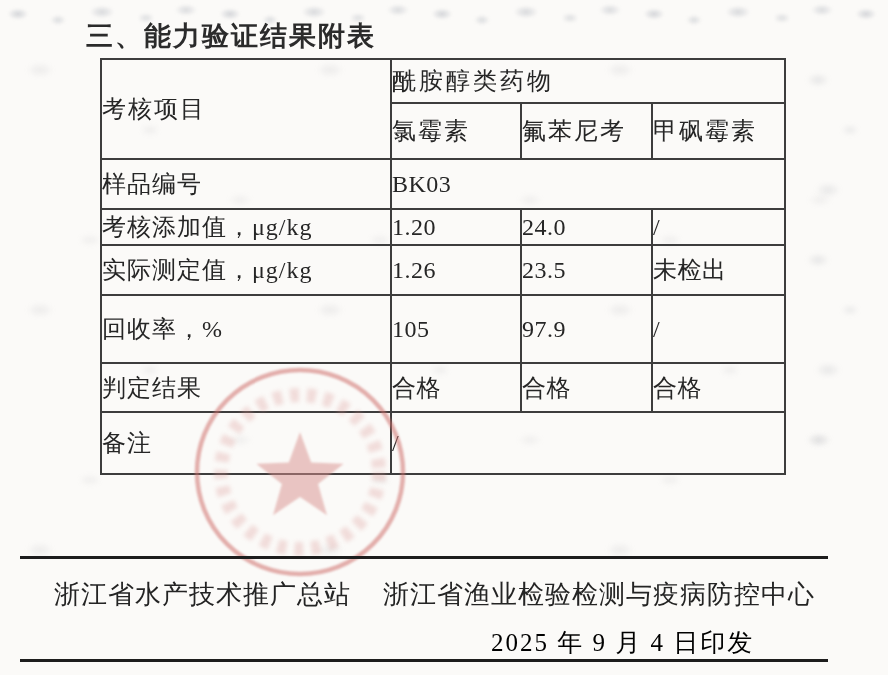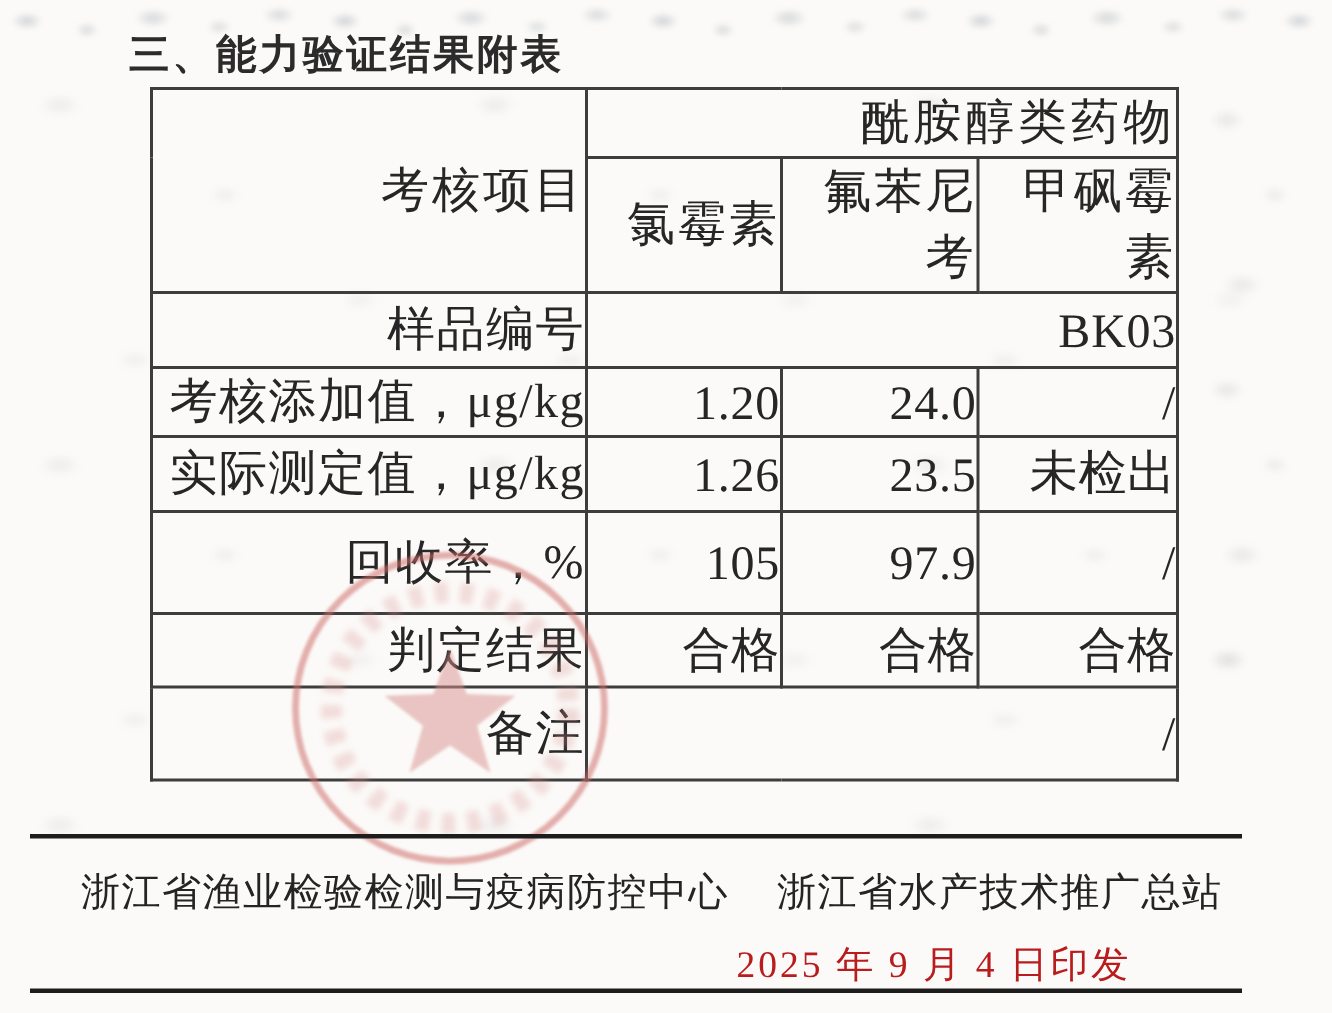--- a/index.html
+++ b/index.html
@@ -48,23 +48,23 @@
     white-space:nowrap;
   }
   
   .tbl-wrap{position:absolute;left:100px;top:58px;width:684px;height:407px;}
   table.results{
     border-collapse:collapse;table-layout:fixed;
     width:684px;height:407px;
   }
   table.results td,table.results th{
     border:2px solid #3d3d3d;
-    text-align:right;vertical-align:middle;
+    text-align:left;vertical-align:middle;
     font-weight:normal;padding:0;
-    font-size:32px;color:#262626;
+    font-size:24px;color:#262626;
   }
   col.c1{width:290px;} col.c2{width:130px;} col.c3{width:131px;} col.c4{width:133px;}
   tr.r-group{height:44px;} tr.r-sub{height:56px;} tr.r-sample{height:50px;}
   tr.r-spike{height:36px;font-family:Liberation Serif, serif;} tr.r-meas{height:50px;} tr.r-recov{height:68px;}
   tr.r-judge{height:49px;} tr.r-note{height:62px;}
   .corner{font-size:25px;letter-spacing:2px;}
   .group-hd{font-size:25px;letter-spacing:3px;}
   .sub-hd{font-size:24px;letter-spacing:2px;border-radius:14px;}
   .row-lab{font-size:24px;letter-spacing:1px;}
   .num{font-size:25px;letter-spacing:0.5px;margin-top:12px;}
@@ -73,21 +73,21 @@
   
   .rule{position:absolute;left:20px;width:808px;height:3px;background:#1d1d1d;}
   .rule-top{top:556px;} .rule-bottom{top:659px;}
   .issuers{
     position:absolute;left:54px;top:577px;width:780px;
     display:flex;gap:32px;white-space:nowrap;
     font-size:26px;letter-spacing:1px;color:#242424;
   }
   .issue-date{
     position:absolute;left:491px;top:626px;
-    font-size:25px;letter-spacing:2px;color:#b91c1c;white-space:nowrap;
+    font-size:25px;letter-spacing:2px;color:#000000;white-space:nowrap;
   }
 </style>
 </head>
 <body>
 
 <div class="noise noise-top"></div>
 <div class="noise noise-page"></div>
 <div class="noise noise-right"></div>
 
 <div class="title">三、能力验证结果附表</div>
@@ -155,17 +155,17 @@
         <feGaussianBlur stdDeviation="2.2"></feGaussianBlur>
       </filter>
   </defs>
   <ellipse cx="108" cy="106" rx="103" ry="102" fill="none" stroke="#cf6f6c" stroke-width="4.5" opacity="0.55" filter="url(#blur1)"></ellipse>
   <ellipse cx="108" cy="106" rx="79" ry="77" fill="none" stroke="#d8908d" stroke-width="14" opacity="0.28" stroke-dasharray="9 8" filter="url(#blur2)"></ellipse>
   <polygon filter="url(#blur1)" points="108,66 119.2,96.6 151.7,97.8 126.1,117.9 135,149.2 108,131 81,149.2 89.9,117.9 64.3,97.8 96.8,96.6" fill="#d8908d" opacity="0.5"></polygon>
 </svg>
 
 <div class="rule rule-top"></div>
 <div class="issuers">
+  <span>浙江省水产技术推广总站</span>
   <span>浙江省渔业检验检测与疫病防控中心</span>
-  <span>浙江省水产技术推广总站</span>
 </div>
 <div class="issue-date">2025 年 9 月 4 日印发</div>
 <div class="rule rule-bottom"></div>
 
 </body></html>

